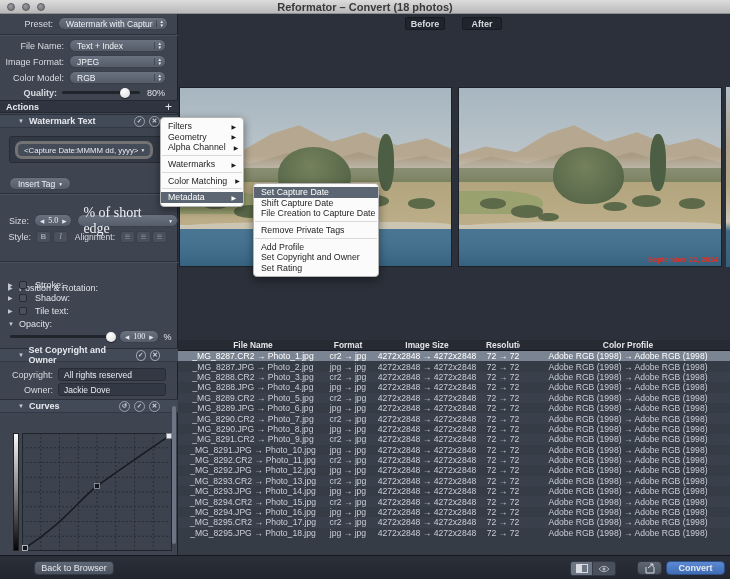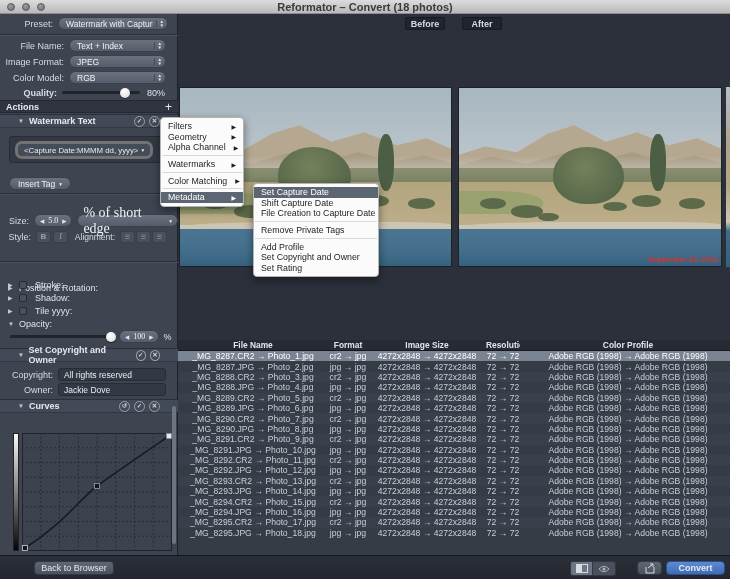--- a/index.html
+++ b/index.html
@@ -274,21 +274,21 @@
       <span>Stroke:</span>
     </div>
     <div class="srow" style="top:276px;padding-left:8px;gap:4px;">
       <span class="disc">▶</span>
       <span class="checkbox"></span>
       <span>Shadow:</span>
     </div>
     <div class="srow" style="top:289px;padding-left:8px;gap:4px;">
       <span class="disc">▶</span>
       <span class="checkbox"></span>
-      <span>Tile yyyy:</span>
+      <span>Tile text:</span>
     </div>
     <div class="srow" style="top:302px;padding-left:8px;gap:4px;">
       <span class="disc">▼</span>
       <span>Opacity:</span>
     </div>
     <div class="srow" style="top:315px;padding-left:10px;">
       <div class="track" style="width:103px;">
         <div class="knob" style="left:96px;"></div>
       </div>
       <span class="stepper" style="margin-left:6px;">

